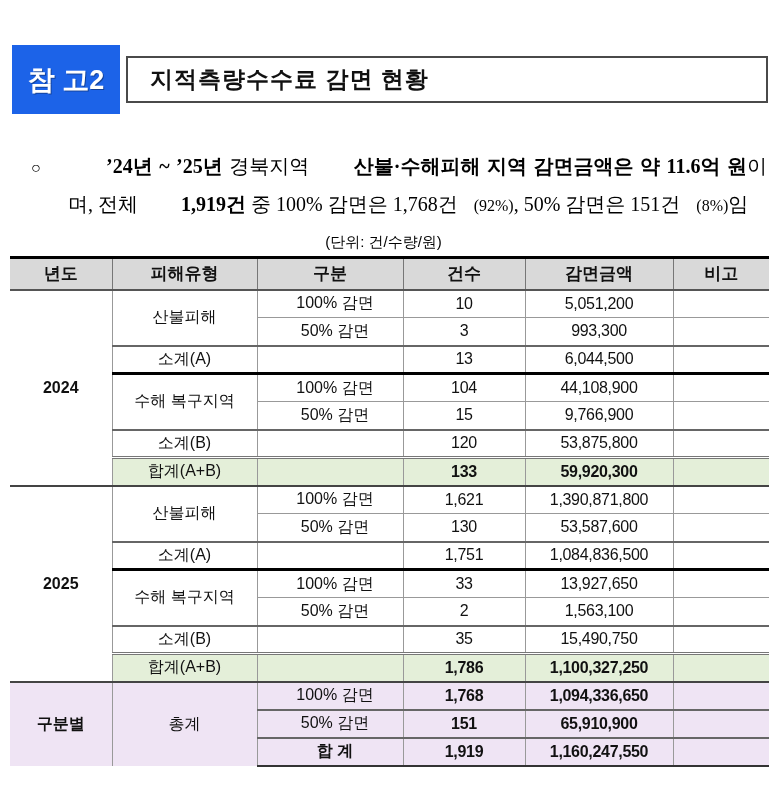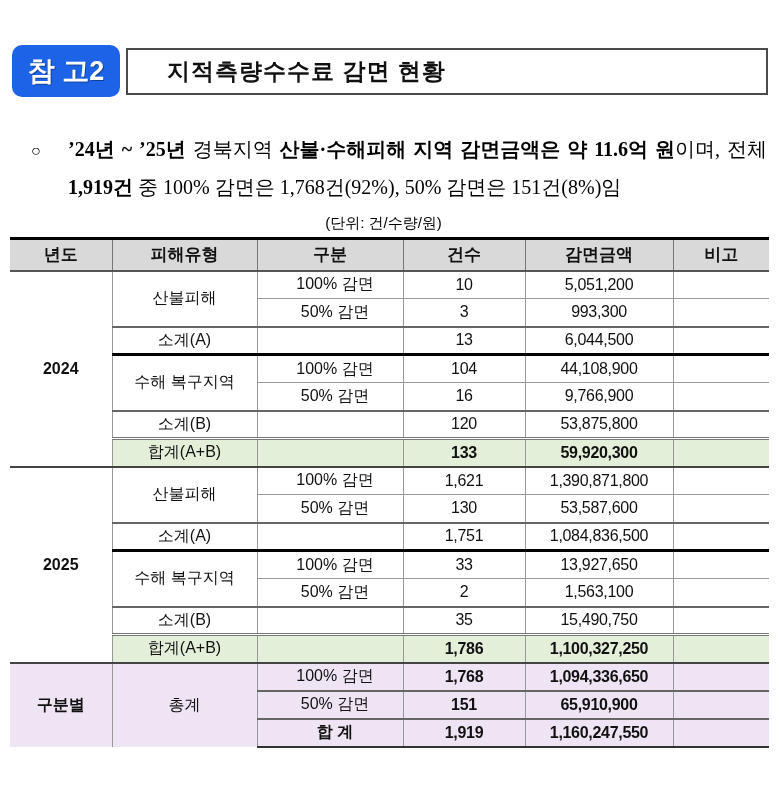--- a/index.html
+++ b/index.html
@@ -3,40 +3,40 @@
 <meta charset="utf-8">
 <style>
   * { margin:0; padding:0; box-sizing:border-box; }
   html,body { background:#ffffff; }
   body { font-family:"Liberation Sans", sans-serif; color:#111; }
   .page { position:relative; width:779px; height:804px; background:#fff; overflow:hidden; }
 
   
   .titlebar { display:flex; align-items:center; margin:45px 11px 0 12px; }
   .badge {
-    width:108px; height:52px; background:#1c63e8; color:#fff;
+    width:108px; height:69px; background:#1c63e8; color:#fff;
     display:flex; align-items:center; justify-content:center;
-    font-size:27px; font-weight:bold; border-radius:10px;
+    font-size:27px; font-weight:bold; border-radius:0;
     text-shadow:1px 1px 0 rgba(0,0,0,.35); flex:0 0 auto;
   }
   .title-box {
     flex:1; height:47px; margin-left:6px; border:2px solid #4a4a4a;
-    display:flex; align-items:center; padding-left:39px; background:#fff;
+    display:flex; align-items:center; padding-left:22px; background:#fff;
   }
   .title-text { font-size:23px; font-weight:bold; letter-spacing:1px; }
 
   
   .summary {
     position:relative; margin:33px 12px 0 31px; padding-left:37px;
     font-family:"Liberation Serif", serif; font-size:20px; line-height:38px;
     text-align:justify; color:#000;
   }
   .bullet { position:absolute; left:0; top:2px; font-size:16px; }
-  .b { font-weight:bold; }
-  .small { font-size:20px; }
+  .b { font-weight:bold;margin-left:38px; }
+  .small { font-size:16px;margin-left:16px; }
 
   
   .unit-label { text-align:center; margin:8px 12px 4px 0; font-size:15px; color:#000; }
 
   
   table.main-table {
     border-collapse:collapse; table-layout:fixed; width:759px;
     margin-left:10px;
   }
   .main-table th, .main-table td {
@@ -132,21 +132,21 @@
       </tr>
       <tr class="bt-thick">
         <td class="type-cell" rowspan="2">수해 복구지역</td>
         <td class="cat-cell">100% 감면</td>
         <td class="num-cell">104</td>
         <td class="num-cell">44,108,900</td>
         <td class="note-cell"></td>
       </tr>
       <tr class="bt-thin">
         <td class="cat-cell">50% 감면</td>
-        <td class="num-cell">16</td>
+        <td class="num-cell">15</td>
         <td class="num-cell">9,766,900</td>
         <td class="note-cell"></td>
       </tr>
       <tr class="bt-med">
         <td class="type-cell">소계(B)</td>
         <td class="cat-cell"></td>
         <td class="num-cell">120</td>
         <td class="num-cell">53,875,800</td>
         <td class="note-cell"></td>
       </tr>

